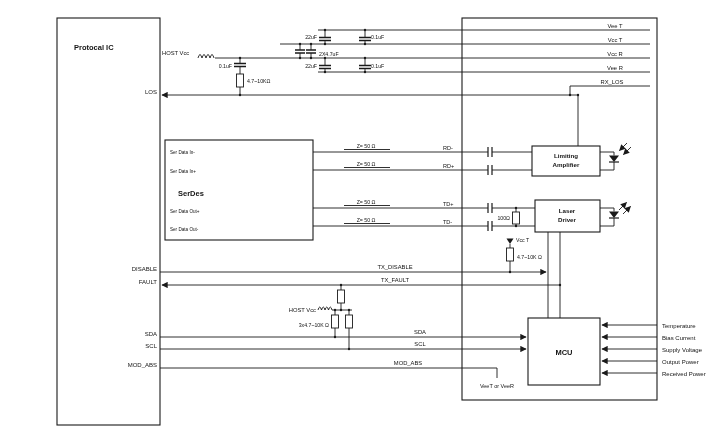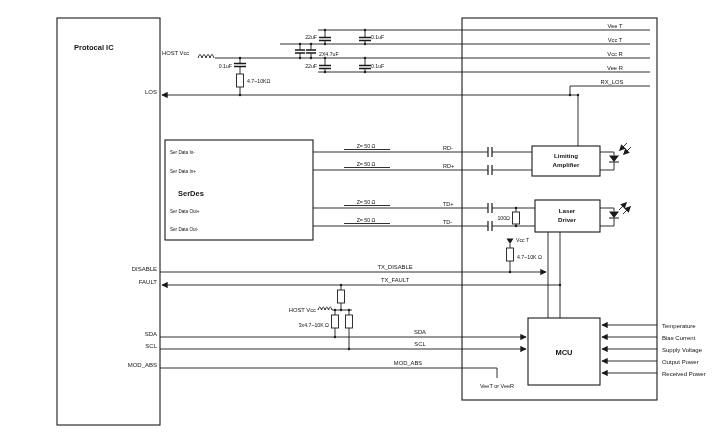--- a/index.html
+++ b/index.html
@@ -1,16 +1,16 @@
 <!DOCTYPE html>
 <html><head>
 <meta charset="utf-8">
 <style>
   html,body{margin:0;padding:0;background:#ffffff;}
-  .canvas{position:relative;width:727px;height:448px;background:#ffffff;overflow:hidden;border-radius:30px;}
+  .canvas{position:relative;width:727px;height:448px;background:#ffffff;overflow:hidden;}
   svg text{font-family:"Liberation Sans",sans-serif;fill:#141414;}
   .b{font-weight:bold;}
   .mid{text-anchor:middle;}
   .end{text-anchor:end;}
 </style>
 </head>
 <body>
 
 <div class="canvas">
 <svg width="727" height="448" viewBox="0 0 727 448">

